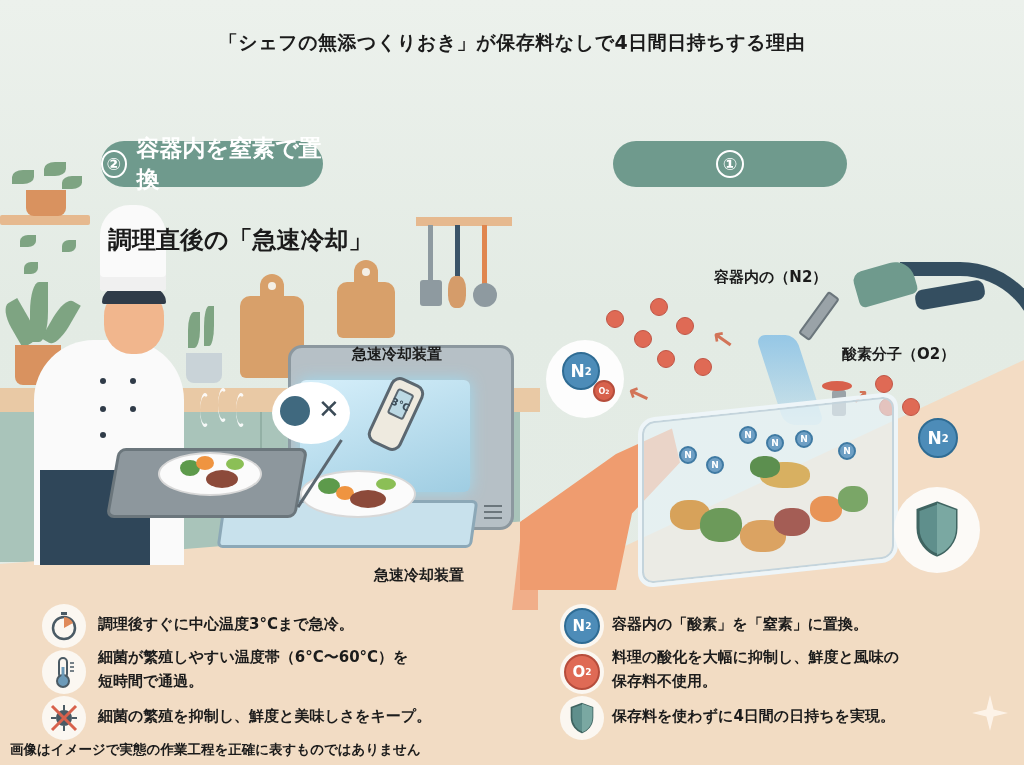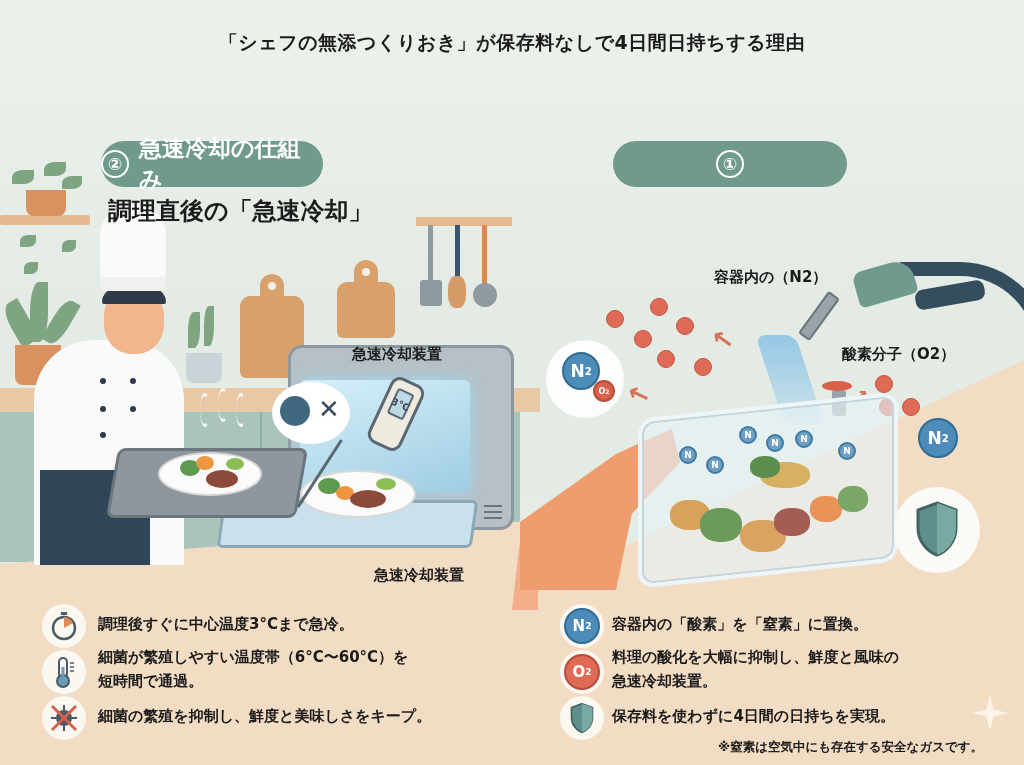--- a/index.html
+++ b/index.html
@@ -31,21 +31,21 @@
   
   .pill { position: absolute; height: 46px; border-radius: 23px; background: #6f9a8d;
     color: #fff; display: flex; align-items: center; justify-content: center;
     font-size: 23px; font-weight: bold; gap: 10px; }
   .pill .num { width: 28px; height: 28px; border: 2px solid #fff; border-radius: 50%;
     font-size: 17px; display: flex; align-items: center; justify-content: center; }
   .pill-left { left: 101px; top: 141px; width: 222px; }
   .pill-right { left: 613px; top: 141px; width: 234px; }
 
   .section-heading { position: absolute; font-size: 24px; font-weight: bold; }
-  .heading-left { left: 108px; top: 195px; }
+  .heading-left { left: 108px; top: 224px; }
   .heading-right { left: 566px; top: 210px; }
 
   .label { position: absolute; font-size: 15px; font-weight: bold; }
 
   
   .shelf { position: absolute; background: #e6b98f; border-radius: 2px; }
   .plant-pot { position: absolute; background: #d9925f; border-radius: 0 0 8px 8px; }
   .leaf { position: absolute; background: #7ea482; border-radius: 50% 0 50% 0; }
   .board { position: absolute; background: #d8a06a; border-radius: 10px 10px 6px 6px; }
   .board::before { content: ""; position: absolute; left: 50%; top: -22px; width: 24px; height: 28px;
@@ -309,21 +309,21 @@
 
     <div class="shield-bubble"></div>
     <svg style="position:absolute;left:914px;top:500px;" width="46" height="58" viewBox="0 0 46 58">
       <path d="M23 3 L42 10 V28 C42 42 32 52 23 55 C14 52 4 42 4 28 V10 Z" fill="#5f8f8c" stroke="#3f6461" stroke-width="3"></path>
       <path d="M23 3 V55 C32 52 42 42 42 28 V10 Z" fill="#7aa8a2"></path>
     </svg>
   </div>
 
   <div class="pill pill-left">
     <span class="num">②</span>
-    <span>急速冷却の仕組み</span>
+    <span>容器内を窒素で置換</span>
   </div>
   <div class="pill pill-right">
     <span class="num">①</span>
   </div>
   <div class="section-heading heading-left">調理直後の「急速冷却」</div>
 
   <div>
     <div class="bullet-icon" style="left:42px;top:604px;">
       <svg width="30" height="30" viewBox="0 0 30 30">
         <circle cx="15" cy="17" r="11" fill="none" stroke="#4a5a64" stroke-width="2.5"></circle>
@@ -354,43 +354,43 @@
             <line x1="16" y1="24" x2="16" y2="29"></line>
           <line x1="3" y1="16" x2="8" y2="16"></line>
             <line x1="24" y1="16" x2="29" y2="16"></line>
         </g>
         <line x1="4" y1="4" x2="28" y2="28" stroke="#d8614c" stroke-width="3"></line>
         <line x1="28" y1="4" x2="4" y2="28" stroke="#d8614c" stroke-width="3"></line>
       </svg>
     </div>
     <div class="bullet-text" style="left:98px;top:704px;">細菌の繁殖を抑制し、鮮度と美味しさをキープ。</div>
   </div>
+  <div class="note-left">画像はイメージで実態の作業工程を正確に表すものではありません</div>
 
   <div>
     <div class="bullet-icon" style="left:560px;top:604px;">
       <div class="molecule" style="position:relative;width:36px;height:36px;background:#4d8cb8;border:2px solid #2f6c94;font-size:15px;">
         <span>N</span>
           <sub style="font-size:9px;">2</sub>
       </div>
     </div>
     <div class="bullet-text" style="left:612px;top:612px;">容器内の「酸素」を「窒素」に置換。</div>
 
     <div class="bullet-icon" style="left:560px;top:650px;">
       <div class="molecule" style="position:relative;width:36px;height:36px;background:#df6a55;border:2px solid #b64d3c;font-size:15px;">
         <span>O</span>
           <sub style="font-size:9px;">2</sub>
       </div>
     </div>
     <div class="bullet-text" style="left:612px;top:645px;">料理の酸化を大幅に抑制し、鮮度と風味の</div>
-    <div class="bullet-text" style="left:612px;top:669px;">急速冷却装置。</div>
+    <div class="bullet-text" style="left:612px;top:669px;">保存料不使用。</div>
 
     <div class="bullet-icon" style="left:560px;top:696px;">
       <svg width="26" height="32" viewBox="0 0 46 58">
         <path d="M23 3 L42 10 V28 C42 42 32 52 23 55 C14 52 4 42 4 28 V10 Z" fill="#5f8f8c" stroke="#3f6461" stroke-width="3"></path>
         <path d="M23 3 V55 C32 52 42 42 42 28 V10 Z" fill="#7aa8a2"></path>
       </svg>
     </div>
     <div class="bullet-text" style="left:612px;top:704px;">保存料を使わずに4日間の日持ちを実現。</div>
   </div>
-  <div class="note-right">※窒素は空気中にも存在する安全なガスです。</div>
 
   <div class="sparkle"></div>
 </div>
 
 </body></html>

